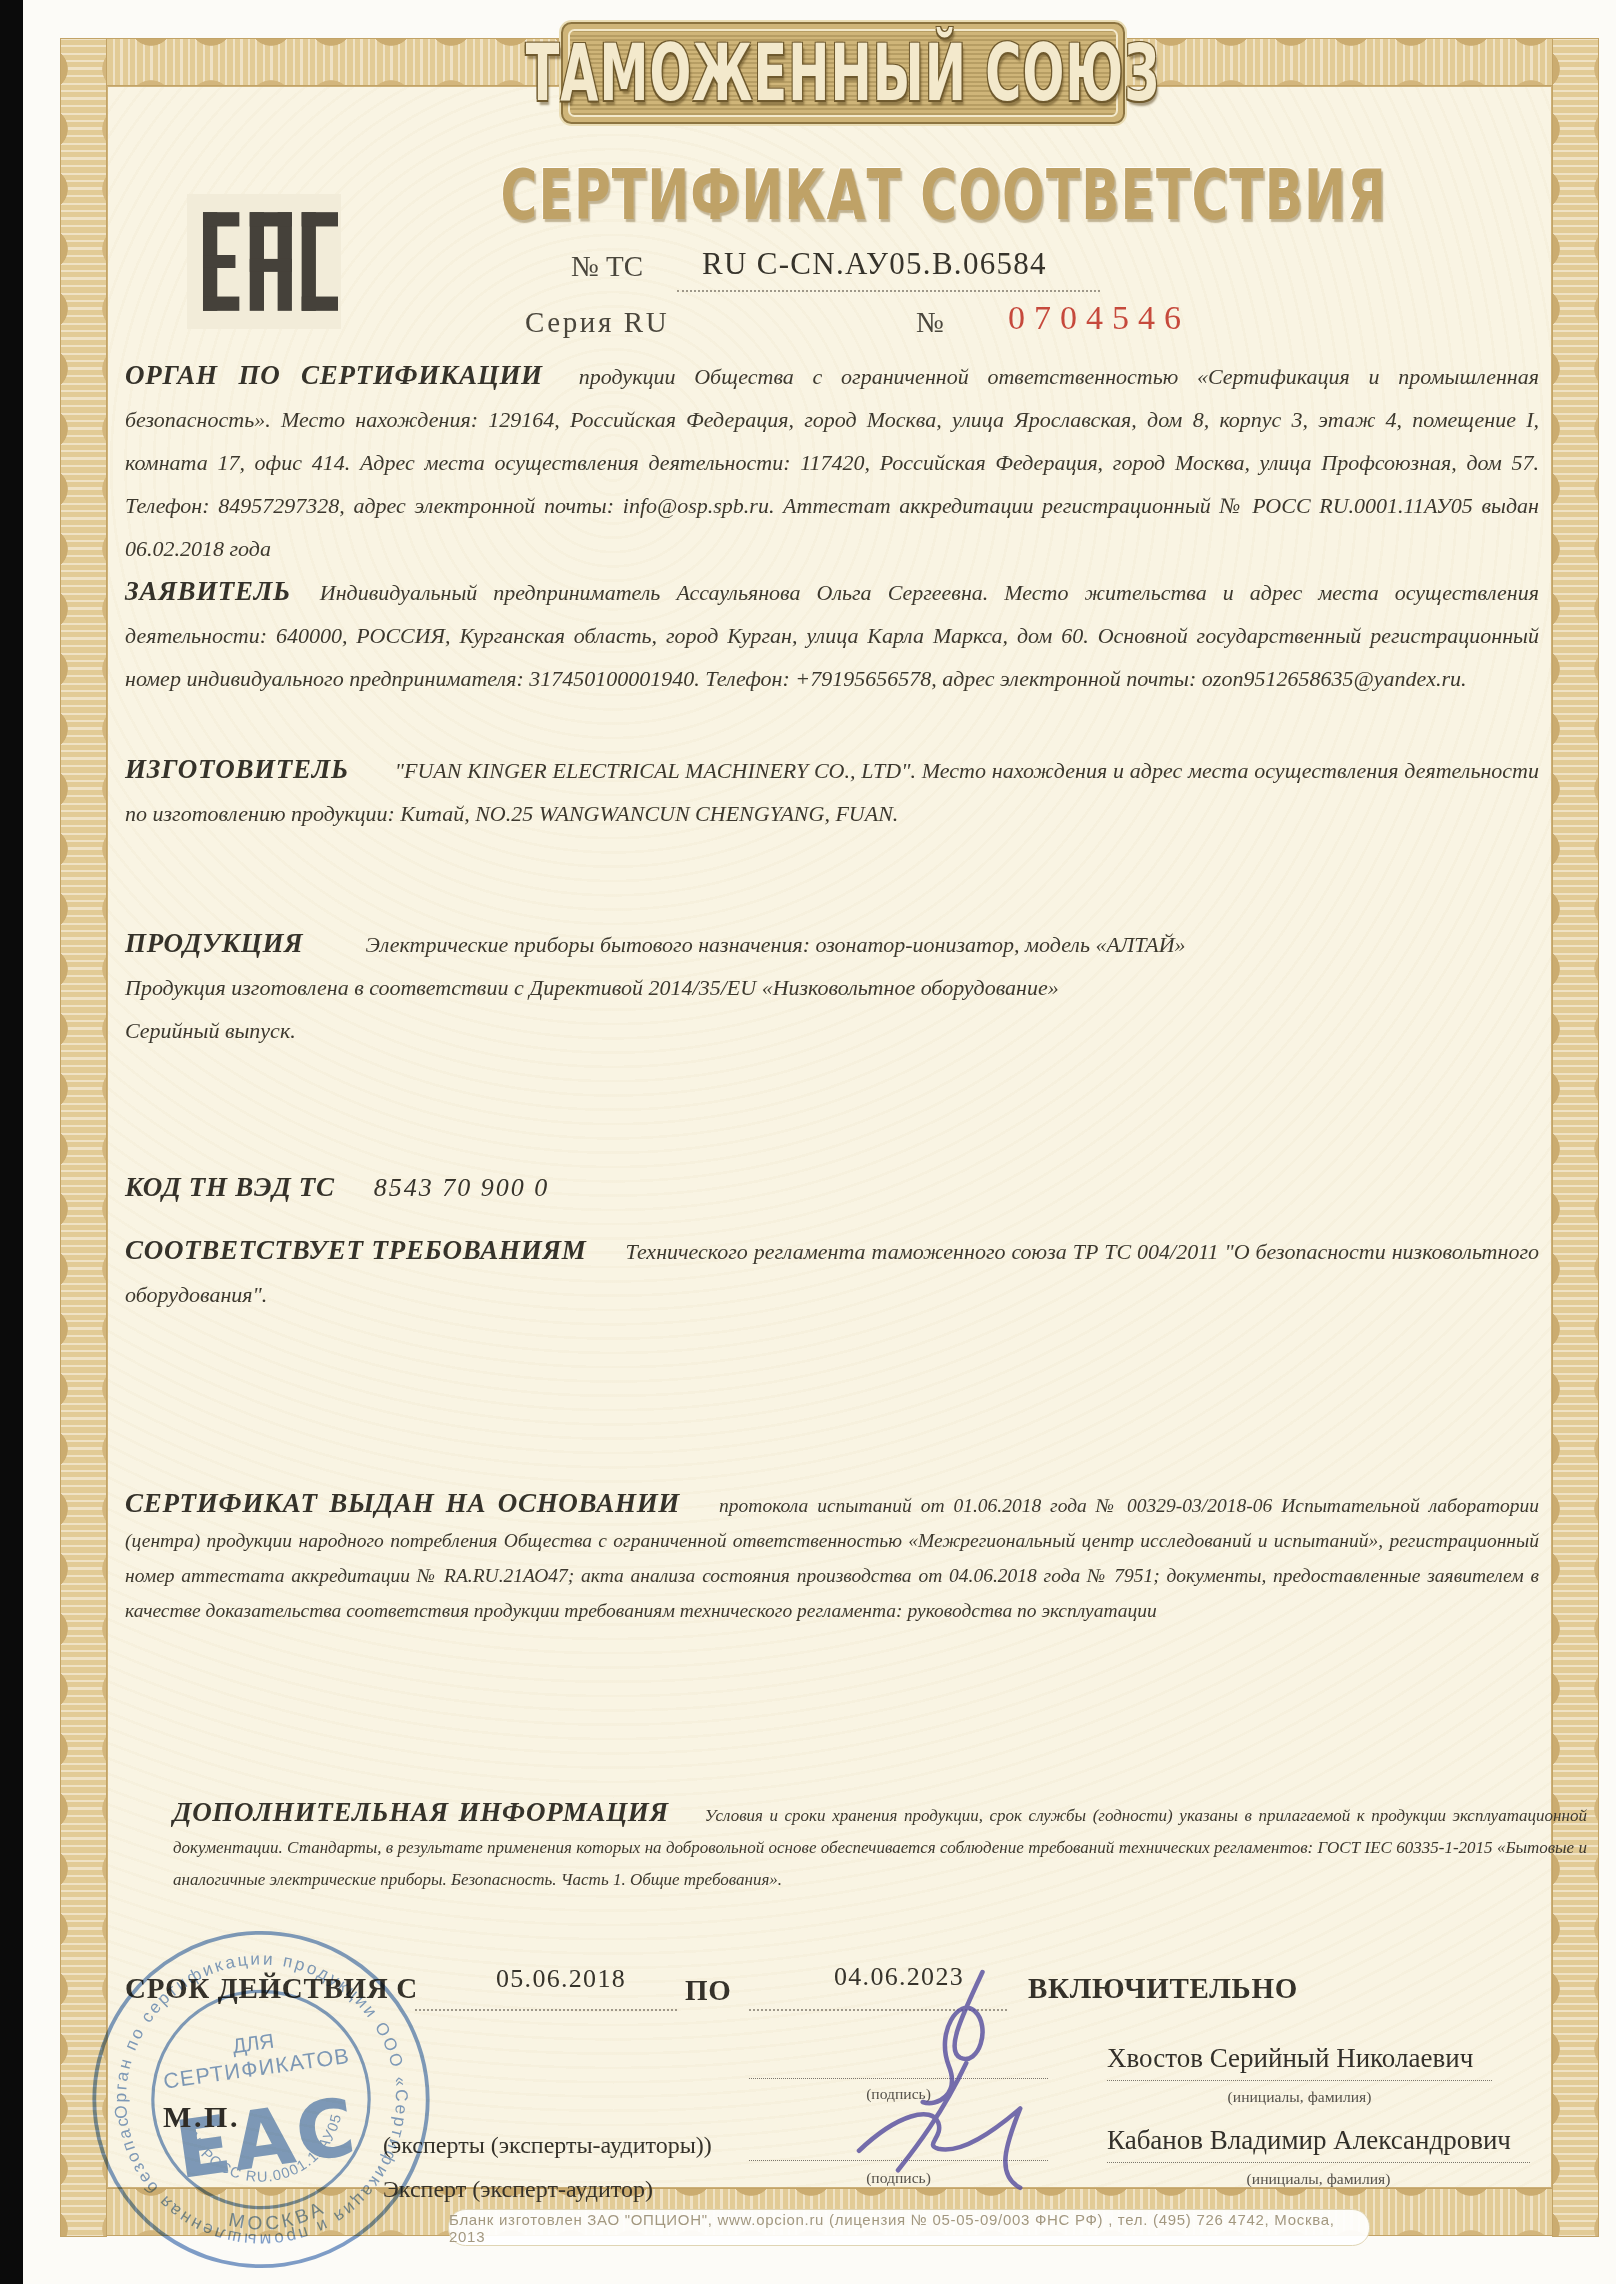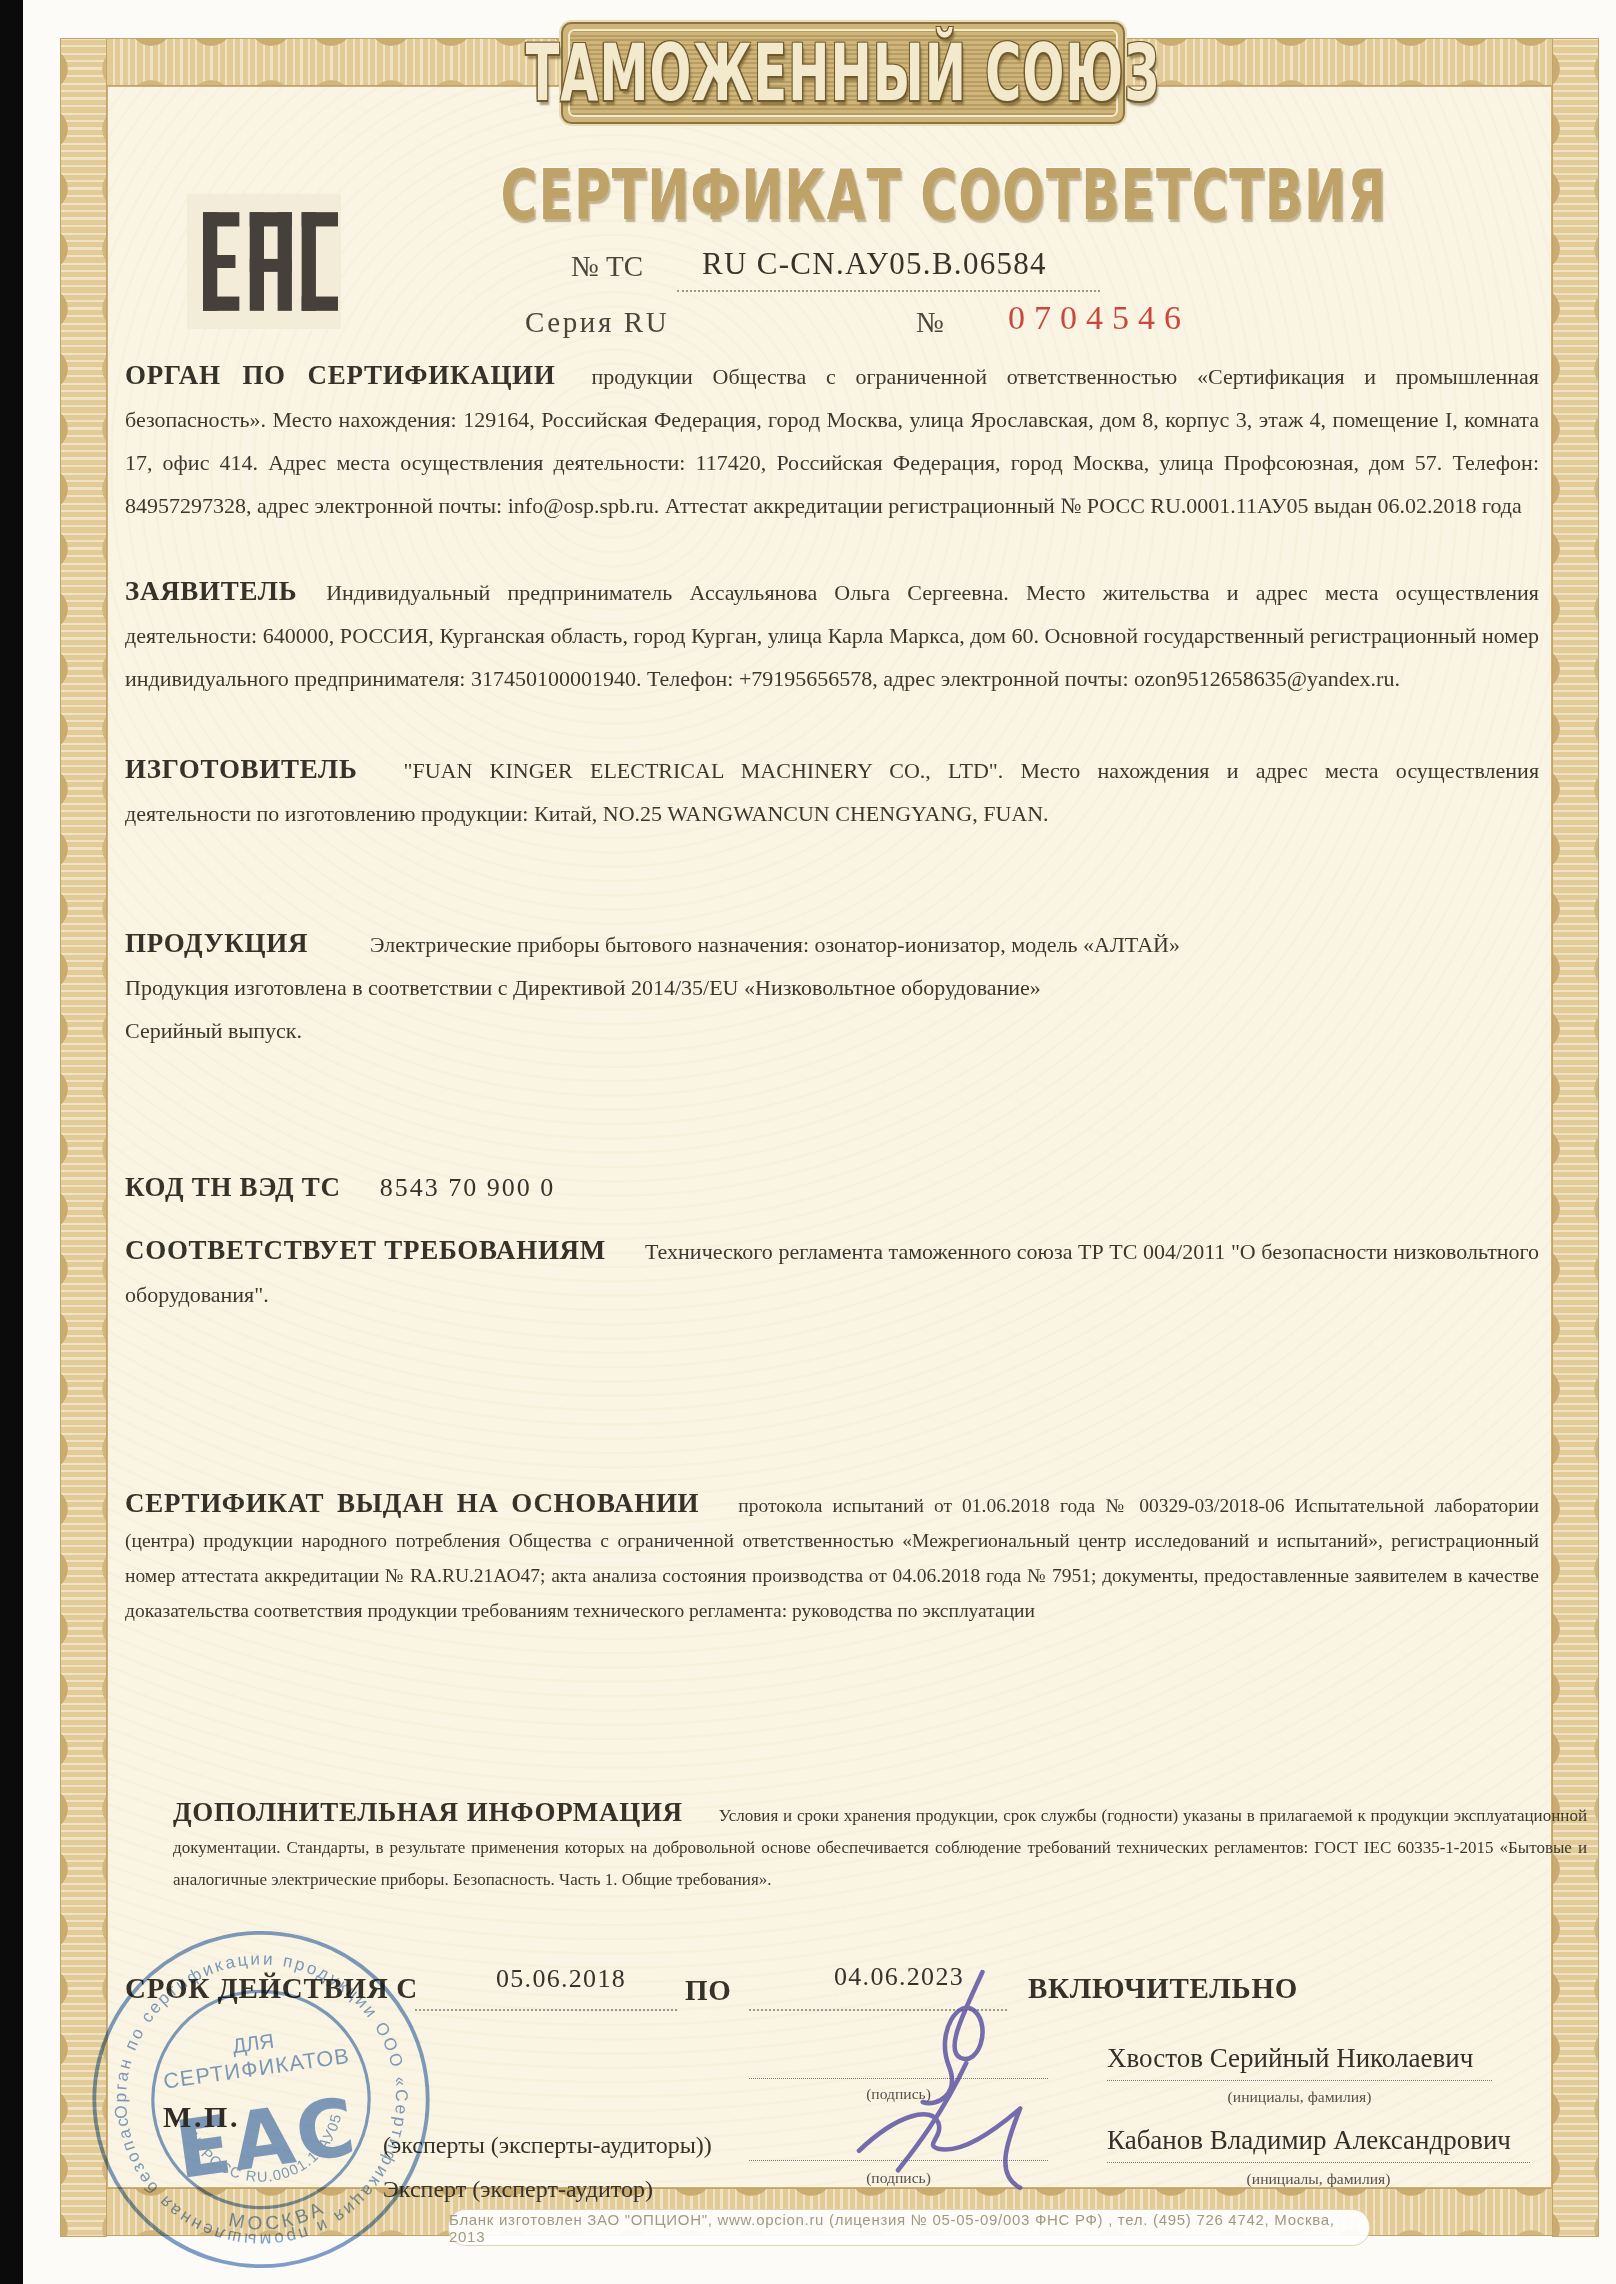--- a/index.html
+++ b/index.html
@@ -42,21 +42,21 @@
 
   .serif44{font-size:29px;color:#4a463c;}
   .abs{position:absolute;}
   .certno-label{left:571px;top:250px;}
   .certno-value{left:702px;top:246px;font-size:31px;color:#36332b;letter-spacing:1.3px;}
   .certno-line{left:677px;top:290px;width:423px;border-bottom:2px dotted #8f887b;opacity:.85;}
   .series-label{left:525px;top:306px;letter-spacing:2.6px;}
   .series-sign{left:916px;top:306px;}
   .series-value{left:1008px;top:299px;font-size:34px;letter-spacing:9px;color:#c6493c;}
 
-  .sec{position:absolute;left:125px;width:1414px;text-align:justify;}
+  .sec{position:absolute;left:125px;width:1414px;text-align:justify;font-style:italic;}
   .h{font-weight:bold;font-size:27px;line-height:1;color:#35322a;letter-spacing:0.7px;white-space:nowrap;}
   .gap55{margin-right:36px;} .gap45{margin-right:29px;} .gap70{margin-right:46px;}
   .gap95{margin-right:62px;} .gap60{margin-right:39px;}
   .t34{font-size:22px;line-height:43px;}
   .t30{font-size:19.5px;line-height:35px;}
   .t27{font-size:17px;line-height:32px;margin-left:48px;}
   .nojust{text-align:left;}
   .kod-value{font-size:26px;letter-spacing:2px;color:#36332b;}
 
   .dotline{position:absolute;border-bottom:2px dotted #8f887b;opacity:.85;}

